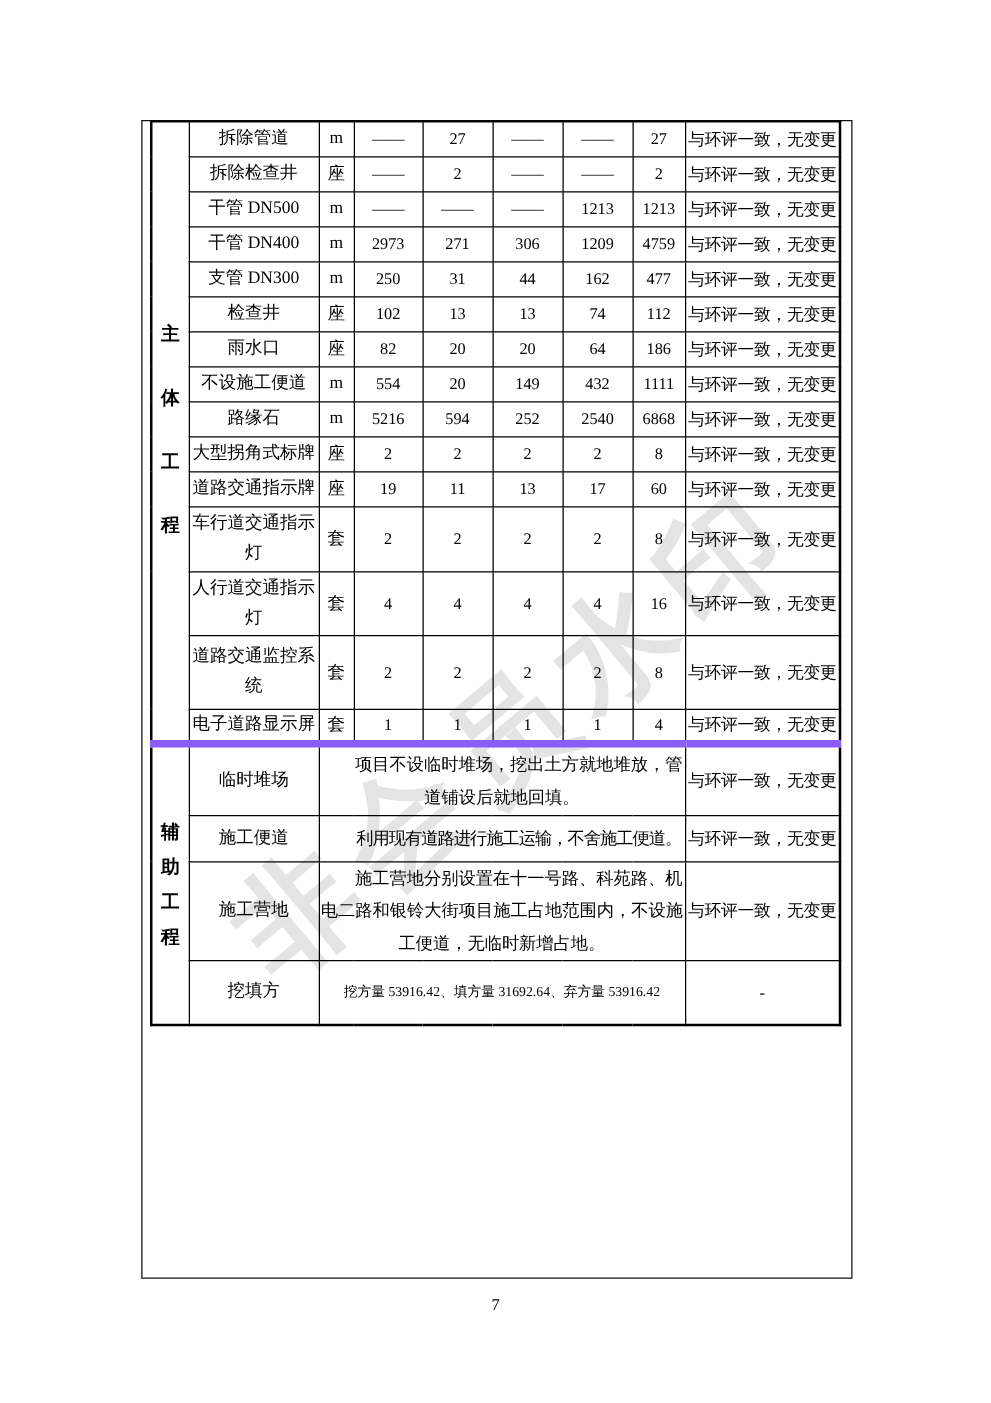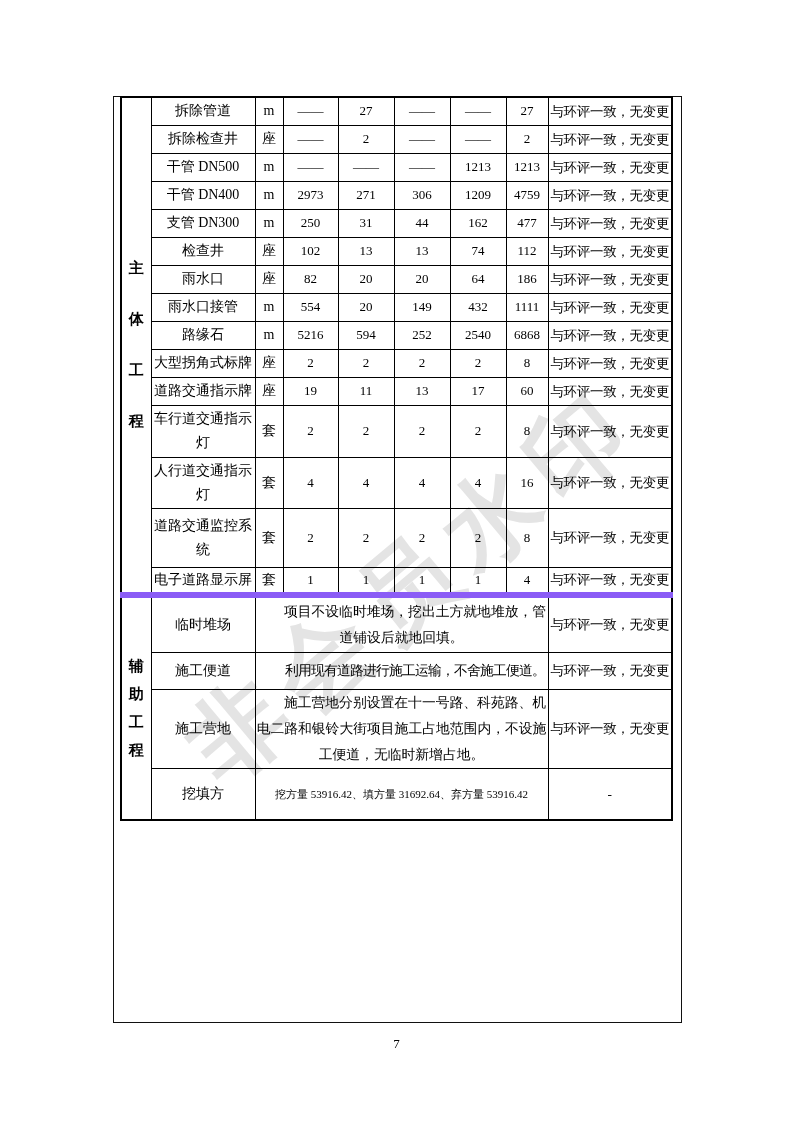--- a/index.html
+++ b/index.html
@@ -154,21 +154,21 @@
     <td class="item-cell">雨水口</td>
     <td class="unit-cell">座</td>
     <td class="num-cell">82</td>
     <td class="num-cell">20</td>
     <td class="num-cell">20</td>
     <td class="num-cell">64</td>
     <td class="num-cell">186</td>
     <td class="remark-cell"><span>与环评一致，无变更</span></td>
   </tr>
   <tr class="h28">
-    <td class="item-cell">雨水口接管</td>
+    <td class="item-cell">不设施工便道</td>
     <td class="unit-cell">m</td>
     <td class="num-cell">554</td>
     <td class="num-cell">20</td>
     <td class="num-cell">149</td>
     <td class="num-cell">432</td>
     <td class="num-cell">1111</td>
     <td class="remark-cell"><span>与环评一致，无变更</span></td>
   </tr>
   <tr class="h28">
     <td class="item-cell">路缘石</td>

